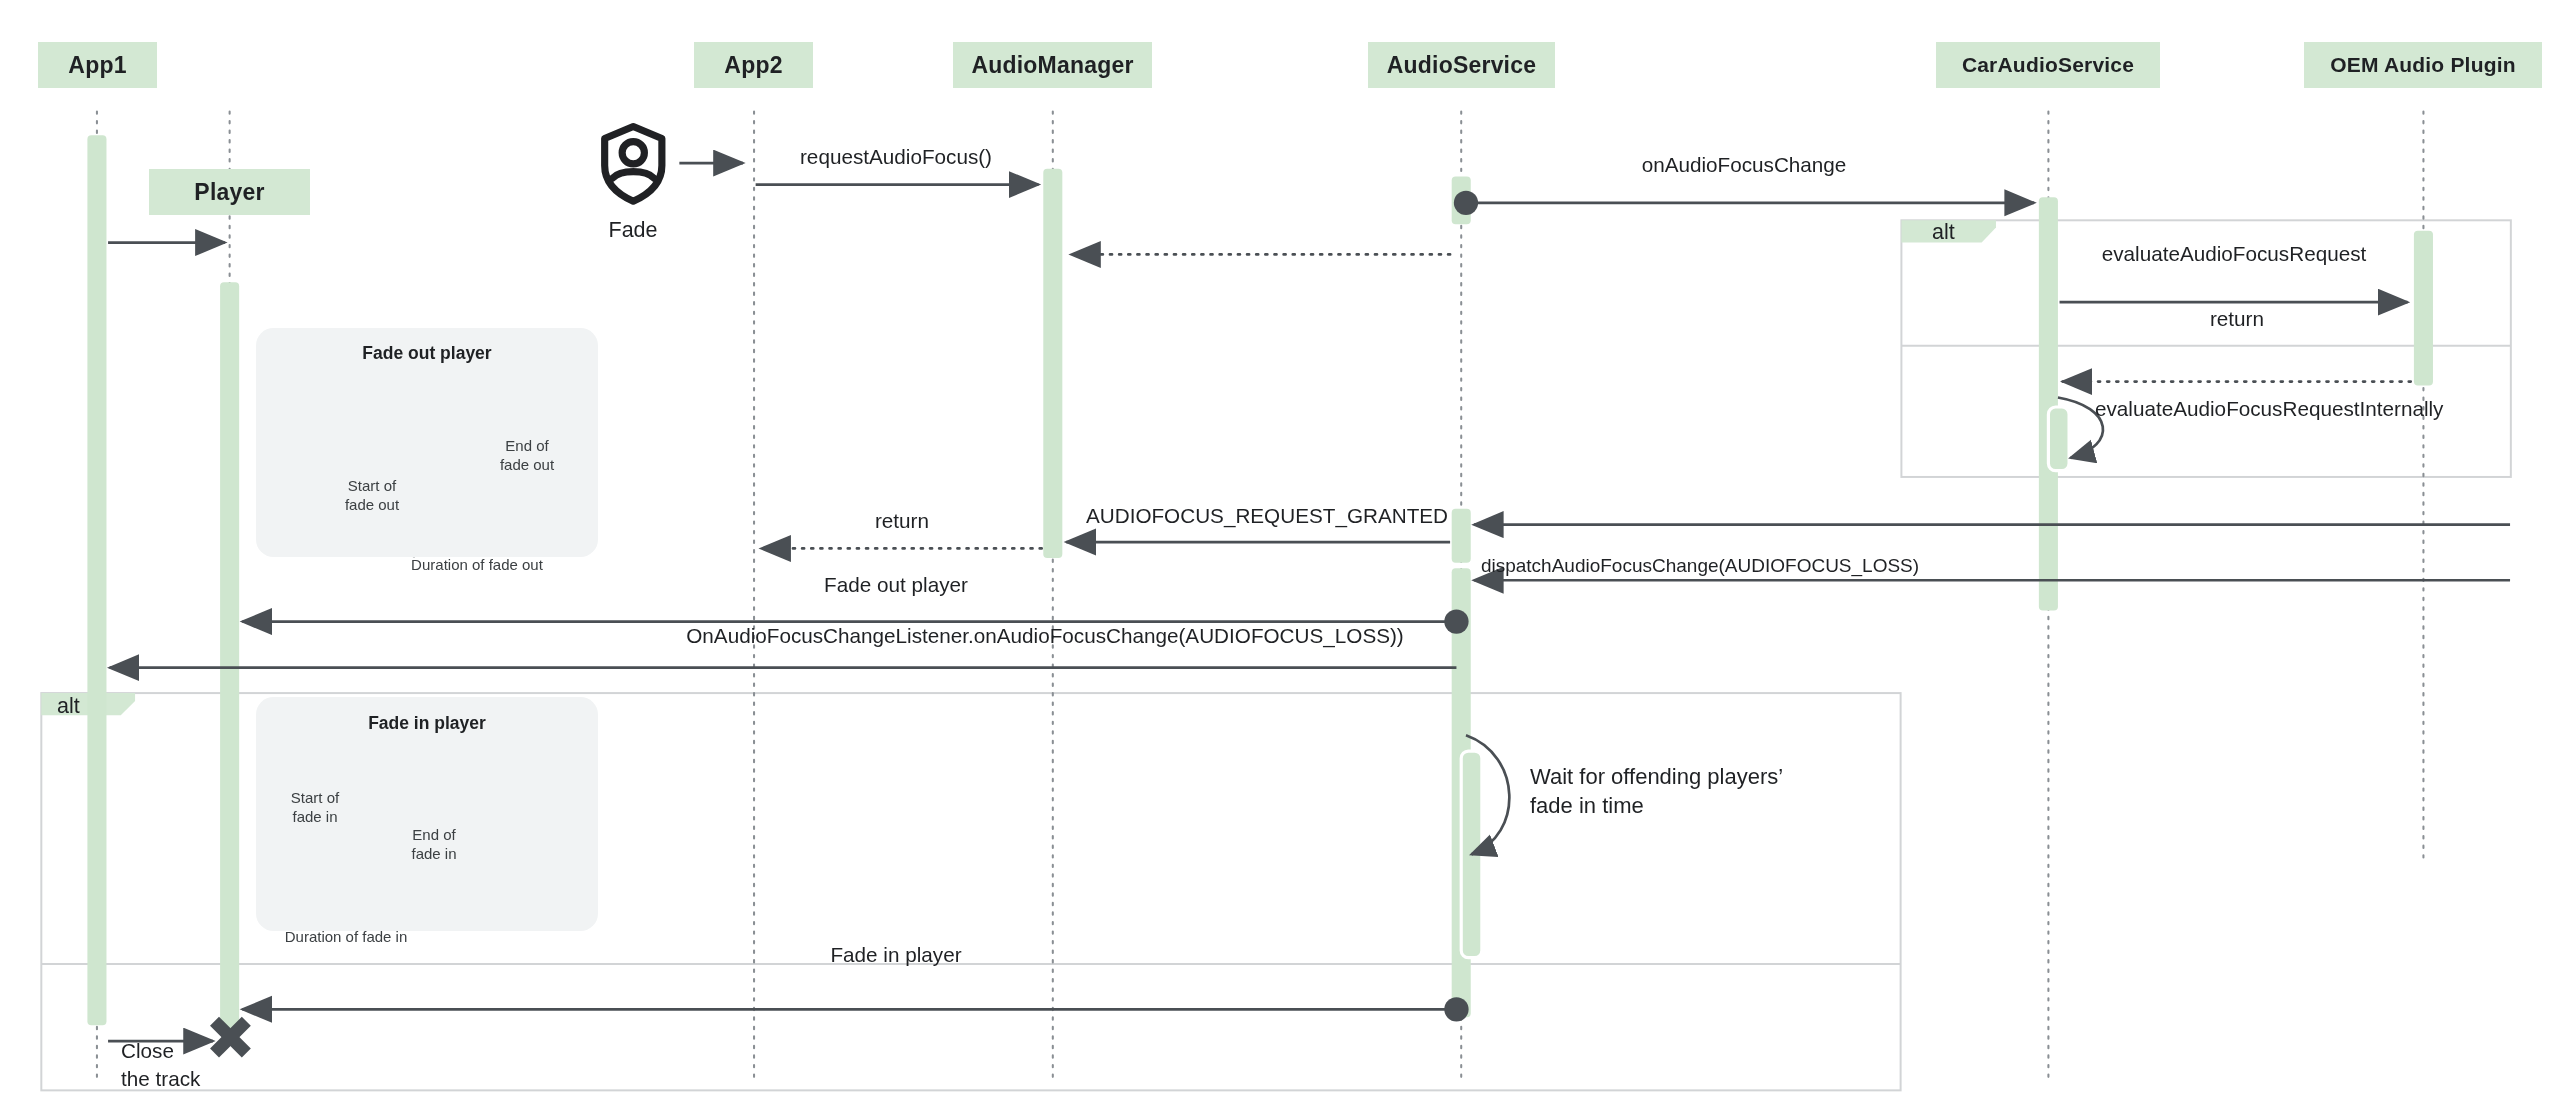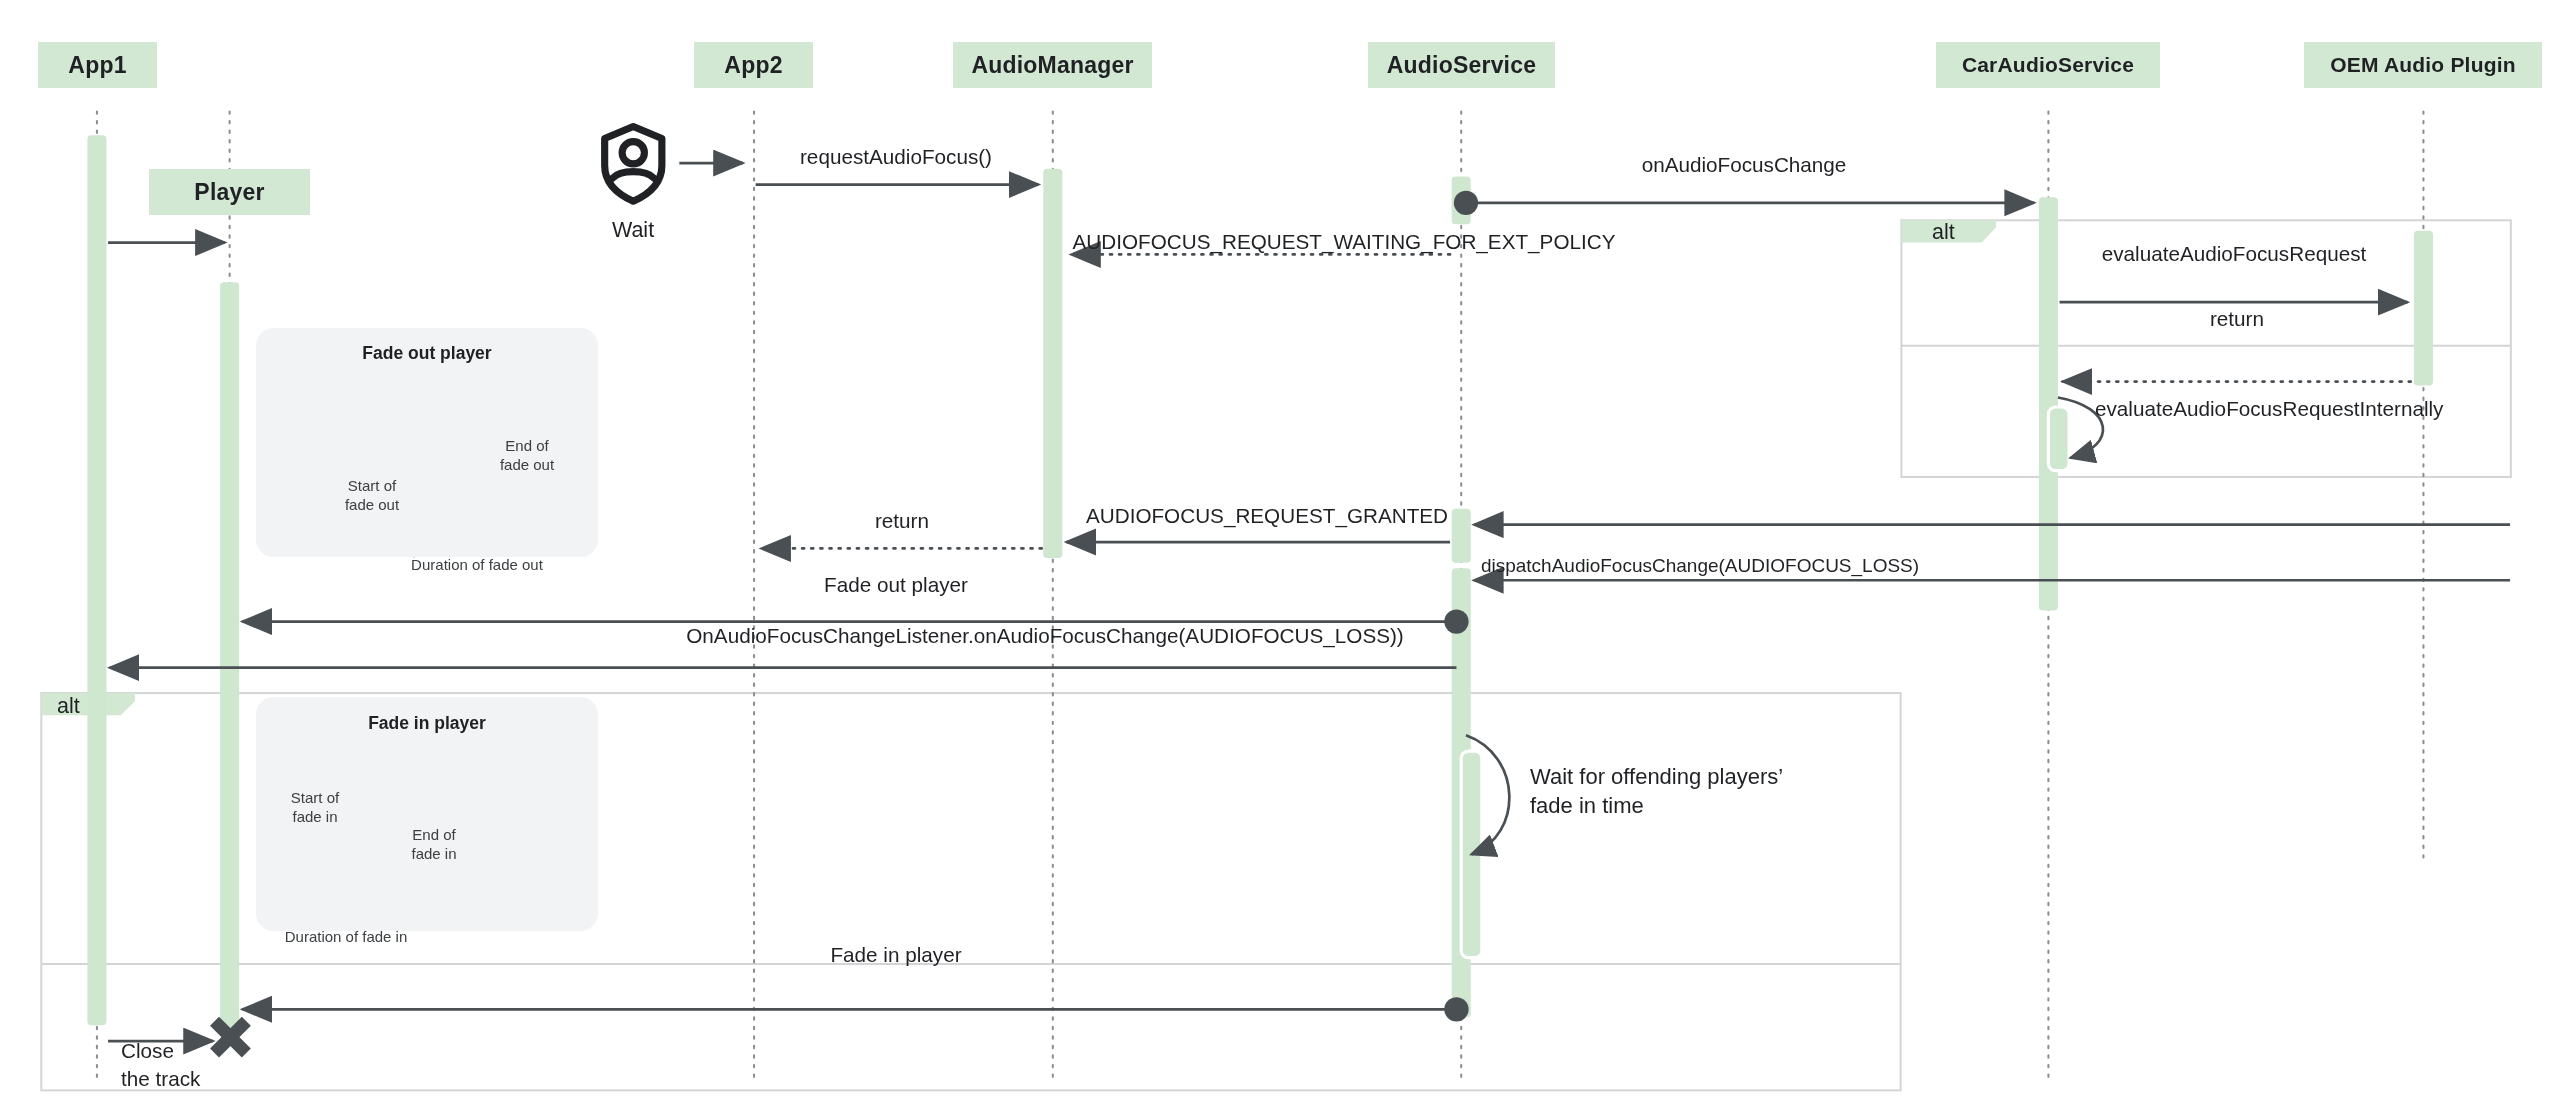--- a/index.html
+++ b/index.html
@@ -177,28 +177,27 @@
   <div class="plabel" style="left:1368px;top:42px;width:187px;">
     <span>AudioService</span>
   </div>
   <div class="plabel small" style="left:1936px;top:42px;width:224px;">
     <span>CarAudioService</span>
   </div>
   <div class="plabel small" style="left:2304px;top:42px;width:238px;">
     <span>OEM Audio Plugin</span>
   </div>
 
-  <div class="actorcap" style="left:633px;top:218px;">Wait</div>
+  <div class="actorcap" style="left:633px;top:218px;">Fade</div>
 
   <div class="frag" style="left:1932px;top:220px;">alt</div>
   <div class="frag" style="left:57px;top:694px;">alt</div>
 
   <div class="msg c" style="left:896px;top:145px;">requestAudioFocus()</div>
   <div class="msg c" style="left:1744px;top:153px;">onAudioFocusChange</div>
-  <div class="msg c" style="left:1344px;top:230px;">AUDIOFOCUS_REQUEST_WAITING_FOR_EXT_POLICY</div>
   <div class="msg c" style="left:2234px;top:242px;">evaluateAudioFocusRequest</div>
   <div class="msg c" style="left:2237px;top:307px;">return</div>
   <div class="msg" style="left:2095px;top:397px;">evaluateAudioFocusRequestInternally</div>
   <div class="msg c" style="left:1267px;top:504px;">AUDIOFOCUS_REQUEST_GRANTED</div>
   <div class="msg c" style="left:902px;top:509px;">return</div>
   <div class="msg c" style="left:1700px;top:555px;font-size:19px;">dispatchAudioFocusChange(AUDIOFOCUS_LOSS)</div>
   <div class="msg c" style="left:896px;top:573px;">Fade out player</div>
   <div class="msg c" style="left:1045px;top:624px;">OnAudioFocusChangeListener.onAudioFocusChange(AUDIOFOCUS_LOSS))</div>
   <div class="msg c" style="left:896px;top:943px;">Fade in player</div>
 

